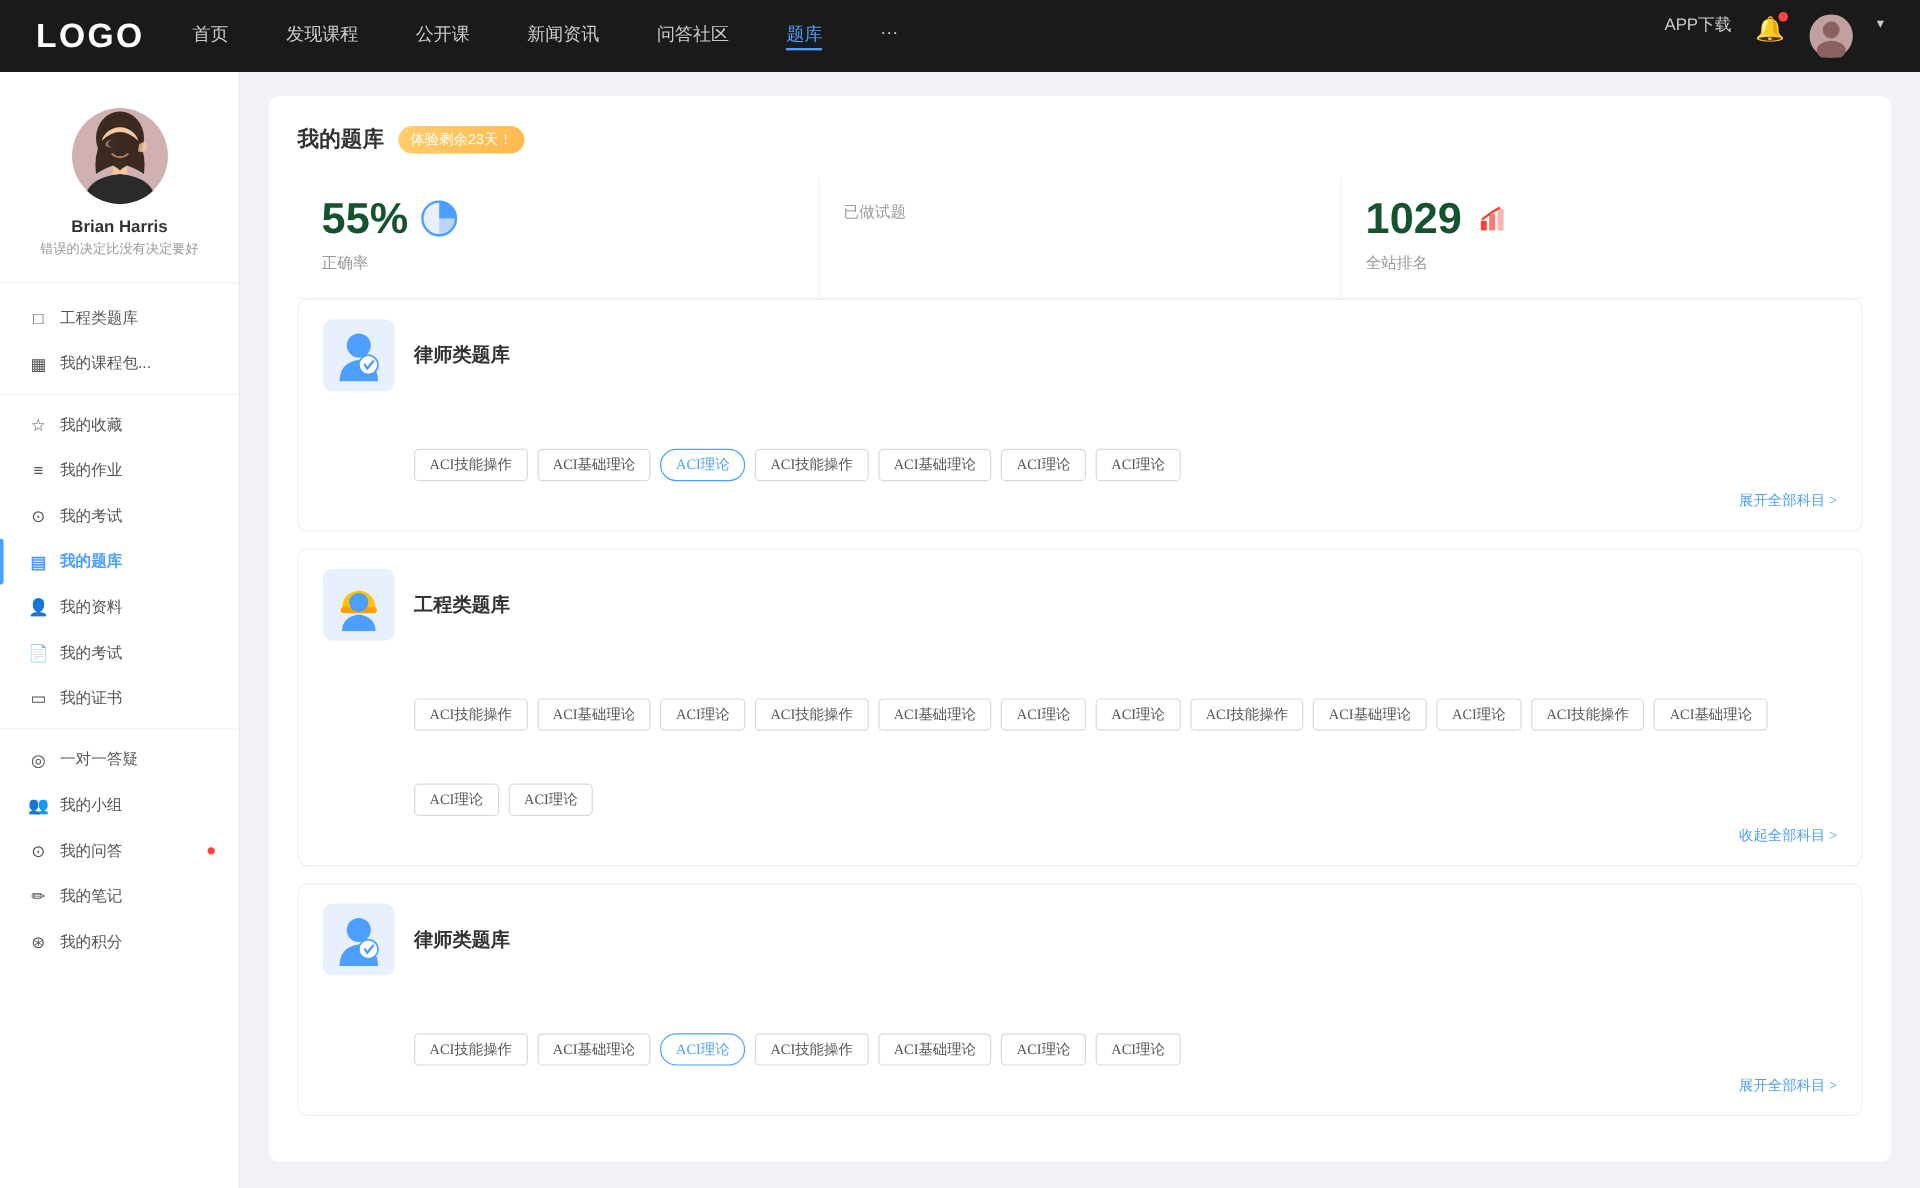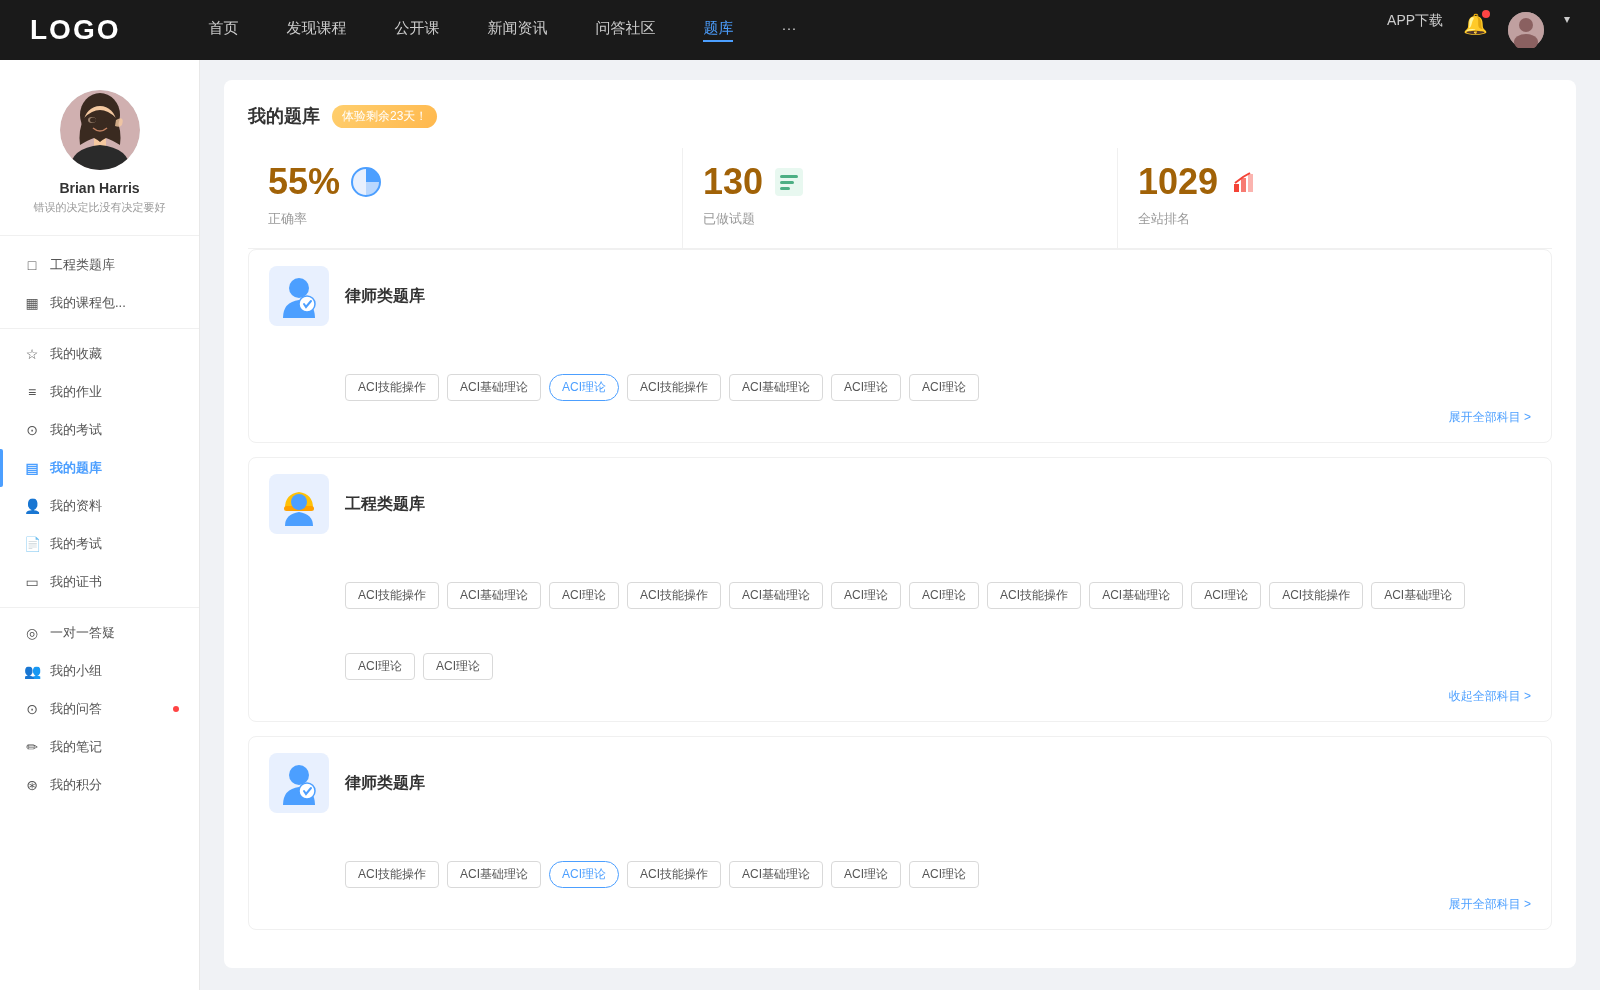--- a/index.html
+++ b/index.html
@@ -9,21 +9,21 @@
     .navbar {
       background: #1a1a1a;
       height: 60px;
       display: flex;
       align-items: center;
       padding: 0 30px;
       position: fixed;
       top: 0; left: 0; right: 0;
       z-index: 100;
     }
-    .nav-logo { color: white; font-size: 28px; font-weight: bold; letter-spacing: 2px; margin-right: 88px; }
+    .nav-logo { color: white; font-size: 28px; font-weight: bold; letter-spacing: 2px; margin-right: 40px; }
     .nav-links { display: flex; gap: 48px; flex: 1; }
     .nav-link { color: #ccc; font-size: 15px; cursor: pointer; text-decoration: none; }
     .nav-link.active { color: #4c9fff; border-bottom: 2px solid #4c9fff; padding-bottom: 2px; }
     .nav-right { display: flex; align-items: flex-start; gap: 20px; margin-left: auto; }
     .nav-app { color: #ccc; font-size: 14px; cursor: pointer; }
     .nav-bell { position: relative; cursor: pointer; }
     .nav-bell-icon { color: white; font-size: 20px; }
     .nav-bell-dot { position: absolute; top: -2px; right: -2px; width: 8px; height: 8px; background: #ff4444; border-radius: 50%; }
     .nav-avatar-placeholder { width: 36px; height: 36px; border-radius: 50%; background: #888; display: flex; align-items: center; justify-content: center; color: white; font-size: 14px; }
     .nav-dropdown-icon { color: #ccc; font-size: 12px; cursor: pointer; }
@@ -81,33 +81,33 @@
       padding: 3px 10px;
       border-radius: 12px;
       font-weight: 500;
     }
 
     
     .stats-row { display: flex; gap: 0; border-bottom: 1px solid #f0f0f0; margin-bottom: 0; }
     .stat-item { flex: 1; padding: 16px 20px 20px; display: flex; flex-direction: column; gap: 6px; border-right: 1px solid #f0f0f0; }
     .stat-item:last-child { border-right: none; }
     .stat-top { display: flex; align-items: center; gap: 10px; }
-    .stat-value { font-size: 36px; font-weight: 600; color: #a16207; line-height: 1; }
+    .stat-value { font-size: 36px; font-weight: 600; color: #14532d; line-height: 1; }
     .stat-label { font-size: 13px; color: #999; margin-top: 4px; }
 
     
     .pie-icon { width: 32px; height: 32px; }
 
     
     .tabs { display: flex; gap: 24px; padding: 16px 0 0; border-bottom: 1px solid #e8e8e8; margin-bottom: 16px; }
     .tab { font-size: 15px; color: #666; cursor: pointer; padding-bottom: 12px; border-bottom: 2px solid transparent; }
     .tab.active { color: #4c9fff; border-bottom: 2px solid #4c9fff; font-weight: 600; }
 
     
-    .bank-item { border: 1px solid #f0f0f0; border-radius: 8px; padding: 16px 20px; margin-bottom: 14px; }
+    .bank-item { border: 1px solid #f0f0f0; border-radius: 8px; padding: 16px 20px; margin-bottom: 14px; font-family: Liberation Serif, serif; }
     .bank-header { display: flex; align-items: center; gap: 16px; margin-bottom: 12px; }
     .bank-icon-wrap { width: 60px; height: 60px; background: #e8f0fe; border-radius: 8px; display: flex; align-items: center; justify-content: center; flex-shrink: 0; }
     .bank-title { font-size: 16px; font-weight: 600; color: #333; }
     .bank-tags { display: flex; flex-wrap: wrap; gap: 8px; margin-left: 76px; }
     .bank-tag {
       padding: 4px 12px;
       border: 1px solid #d9d9d9;
       border-radius: 4px;
       font-size: 12px;
       color: #555;
@@ -265,29 +265,20 @@
             <svg class="pie-icon" viewBox="0 0 32 32">
               <circle cx="16" cy="16" r="14" fill="#e8f0fe" stroke="#4c9fff" stroke-width="2"></circle>
               <path d="M16 16 L16 2 A14 14 0 0 1 30 16 Z" fill="#4c9fff"></path>
               <path d="M16 16 L30 16 A14 14 0 0 1 16 30 Z" fill="#4c9fff" opacity="0.3"></path>
             </svg>
           </div>
           <div class="stat-label">正确率</div>
         </div>
 
         <div class="stat-item">
-          <div class="stat-top">
-            <span class="stat-value">130</span>
-            <svg width="32" height="32" viewBox="0 0 32 32">
-              <rect x="2" y="2" width="28" height="28" rx="4" fill="#e8f8f0"></rect>
-              <rect x="7" y="9" width="18" height="3" rx="1.5" fill="#4caf84"></rect>
-              <rect x="7" y="15" width="14" height="3" rx="1.5" fill="#4caf84"></rect>
-              <rect x="7" y="21" width="10" height="3" rx="1.5" fill="#4caf84"></rect>
-            </svg>
-          </div>
           <div class="stat-label">已做试题</div>
         </div>
 
 
         <div class="stat-item">
           <div class="stat-top">
             <span class="stat-value">1029</span>
             <svg width="32" height="32" viewBox="0 0 32 32">
               <rect x="6" y="18" width="5" height="8" fill="#f44336"></rect>
               <rect x="13" y="12" width="5" height="14" fill="#f44336" opacity="0.7"></rect>

